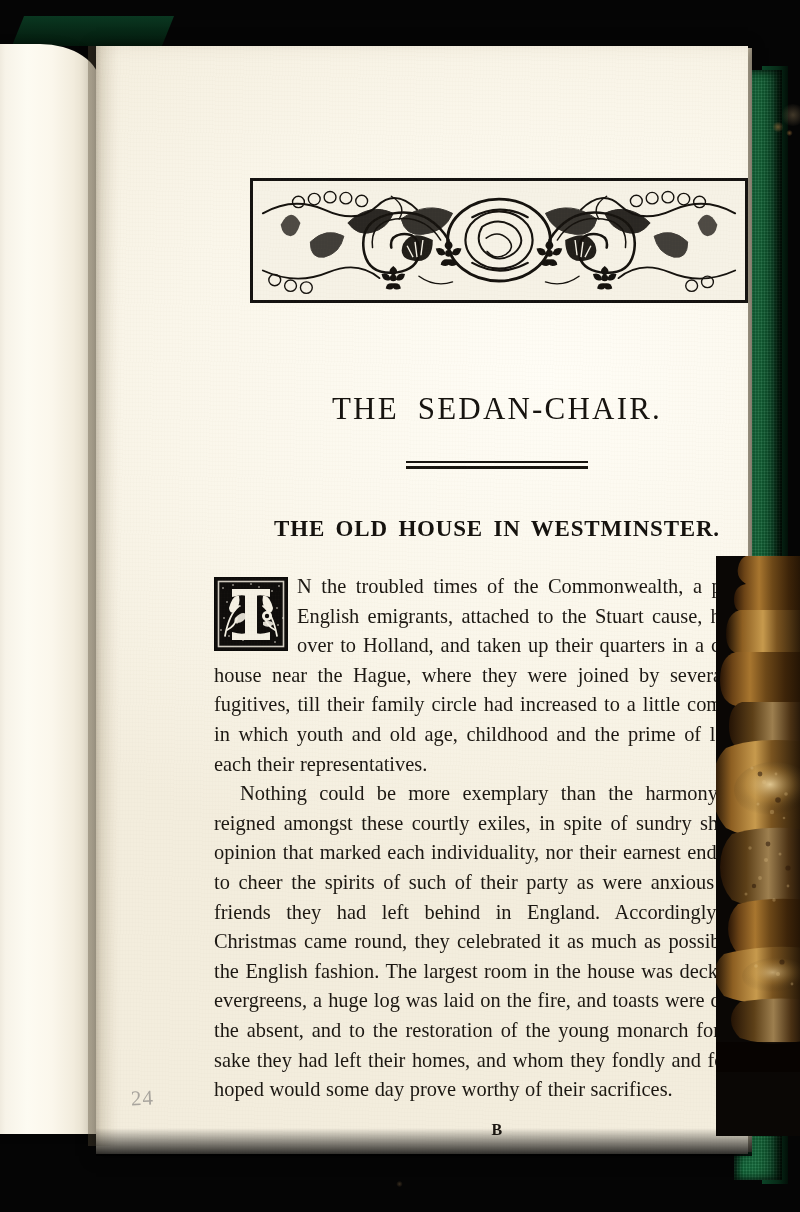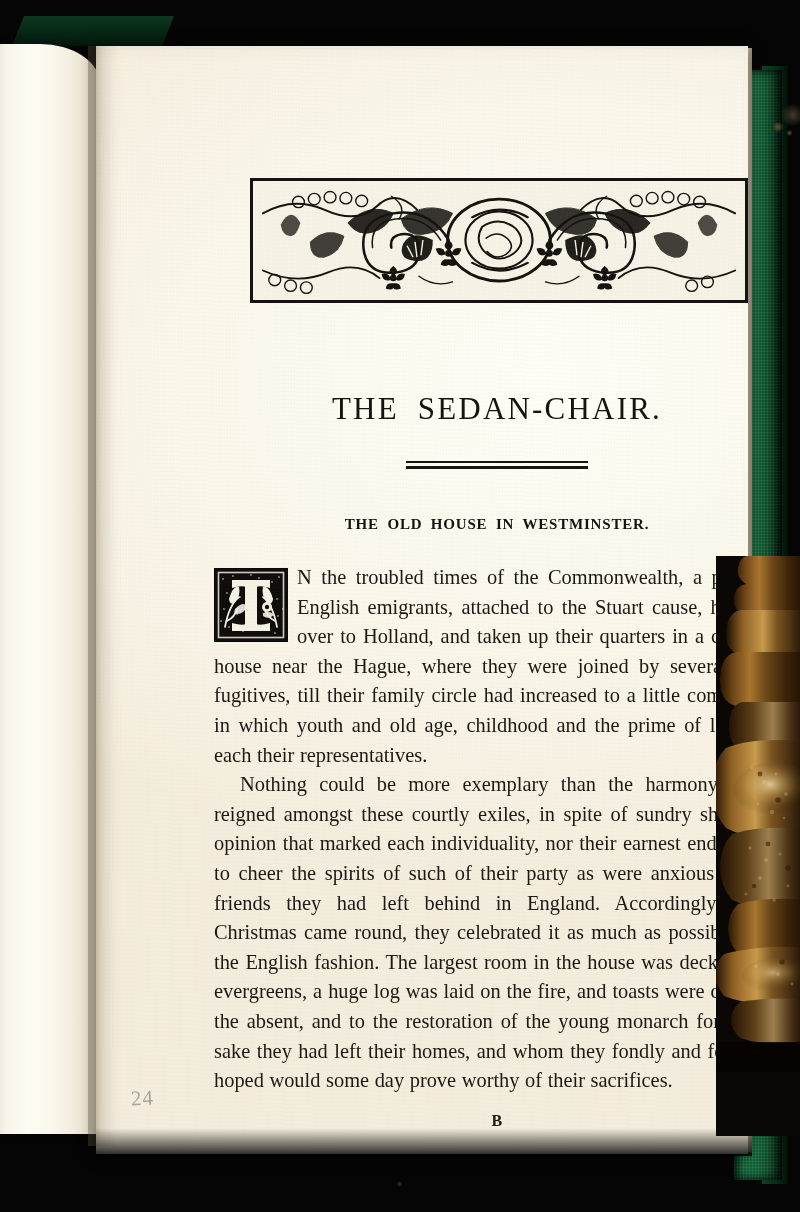--- a/index.html
+++ b/index.html
@@ -103,21 +103,21 @@
   }
   .rule{
     width:182px; height:7px; margin:34px auto 0 auto; position:relative;
   }
   .rule i{position:absolute;left:0;right:0;background:#17140f;display:block;}
   .rule i:nth-child(1){top:0;height:2px;}
   .rule i:nth-child(2){top:5px;height:2.5px;}
 
   .section-title{
     margin:48px 0 0 0; text-align:center;
-    font-size:15px; font-weight:700; letter-spacing:.8px;
+    font-size:23px; font-weight:700; letter-spacing:.8px;
     color:#15120e; word-spacing:4px;
   }
 
   
   .body{
     margin-top:30px; position:relative;
     font-size:20.4px; line-height:29.6px; color:#1b1712;
     text-align:justify; text-justify:inter-word;
     word-spacing:.5px;
   }

